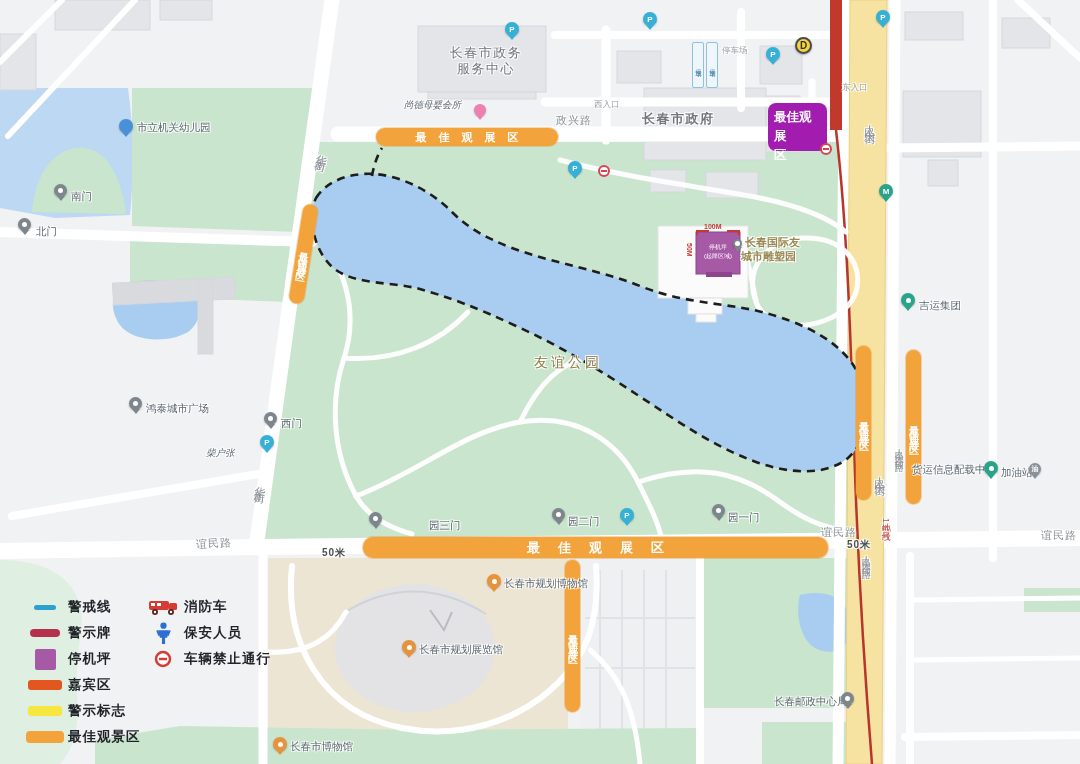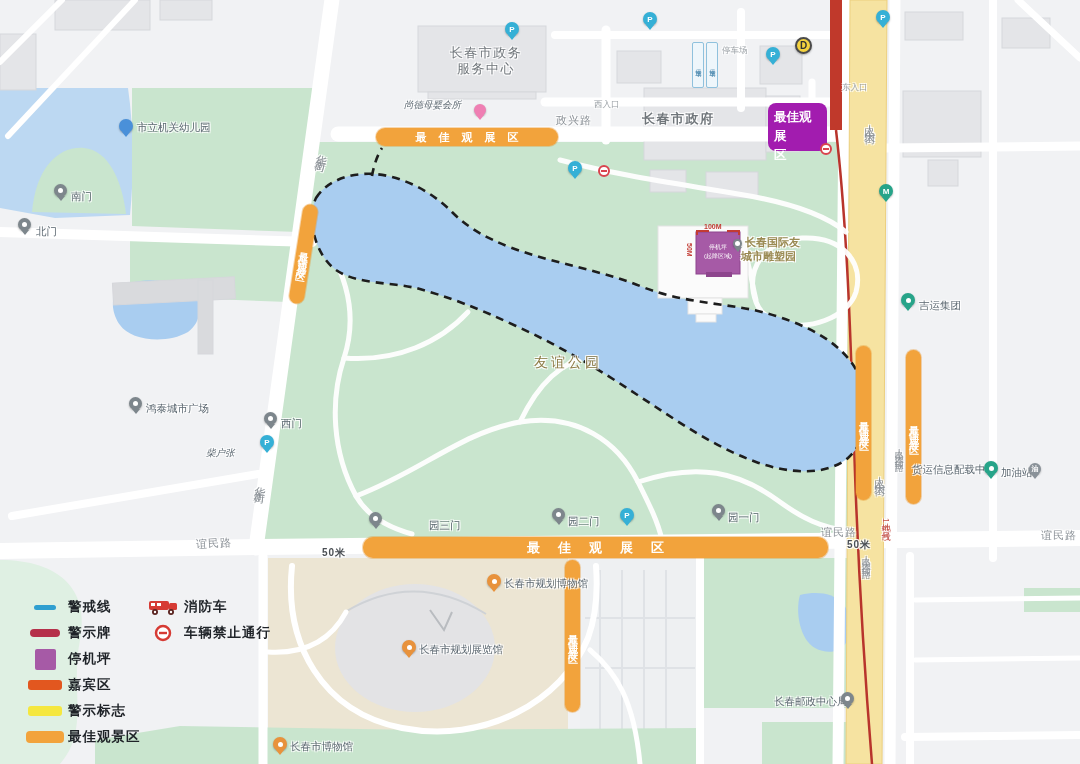--- a/index.html
+++ b/index.html
@@ -367,20 +367,30 @@
               <circle cx="7" cy="15" r="3" fill="#5a2420"></circle>
               <circle cx="23" cy="15" r="3" fill="#5a2420"></circle>
               <circle cx="7" cy="15" r="1.2" fill="#fff"></circle>
               <circle cx="23" cy="15" r="1.2" fill="#fff"></circle>
             </svg>
           </span>
           <span class="lg-t">消防车</span>
         </div>
         <div class="lg-row">
           <span class="lg-ic">
+            <svg width="15" height="23" viewBox="0 0 14 22">
+              <circle cx="7" cy="3.5" r="3" fill="#2f6fd0"></circle>
+              <path d="M2 8 h10 l-1.5 7 h-2 v6 h-3 v-6 h-2 z" fill="#2f6fd0"></path>
+              <path d="M1 8 l2 5 M13 8 l-2 5" stroke="#2f6fd0" stroke-width="2" fill="none"></path>
+            </svg>
+          </span>
+          <span class="lg-t">保安人员</span>
+        </div>
+        <div class="lg-row">
+          <span class="lg-ic">
             <svg width="18" height="18" viewBox="0 0 18 18">
               <circle cx="9" cy="9" r="7" fill="#fff" stroke="#d63b34" stroke-width="2.5"></circle>
               <rect x="5" y="7.8" width="8" height="2.4" fill="#d63b34"></rect>
             </svg>
           </span>
           <span class="lg-t">车辆禁止通行</span>
         </div>
       </div>
   </div>
 </div>

